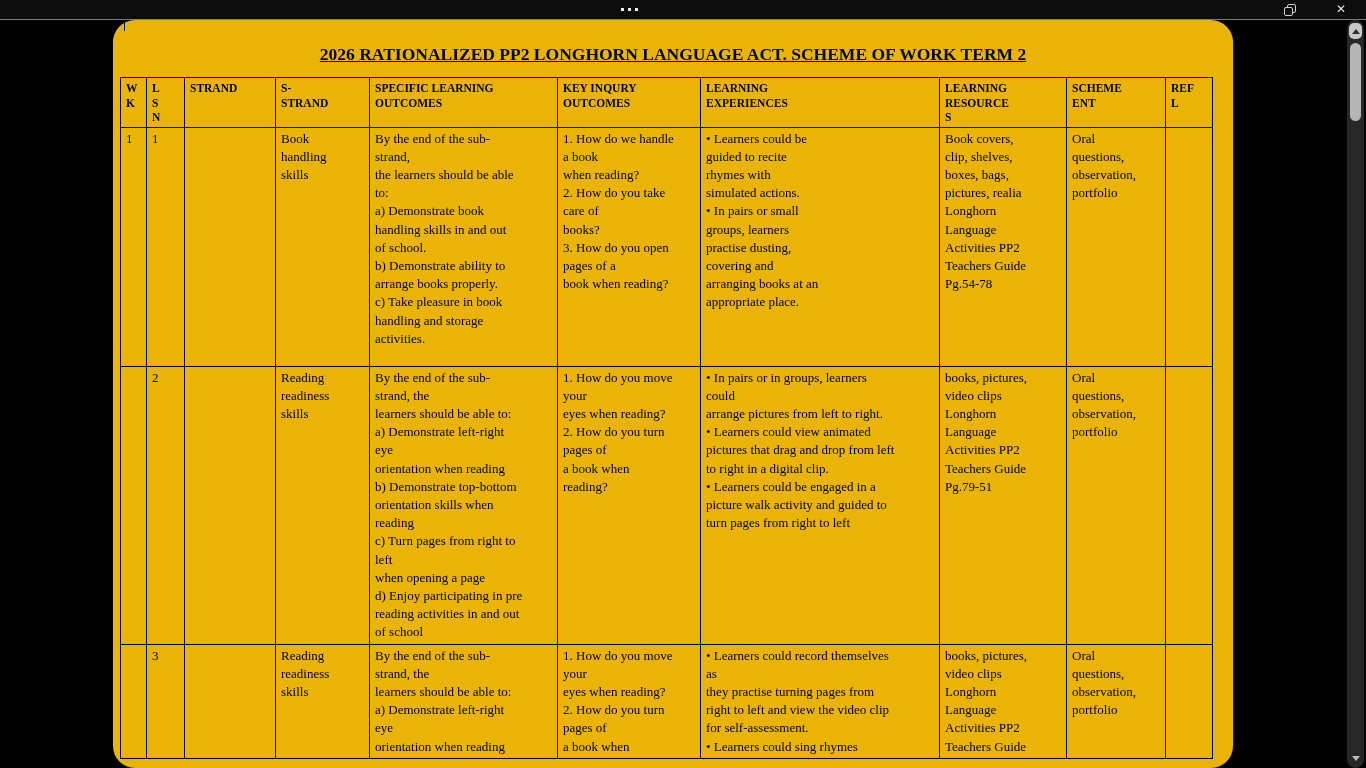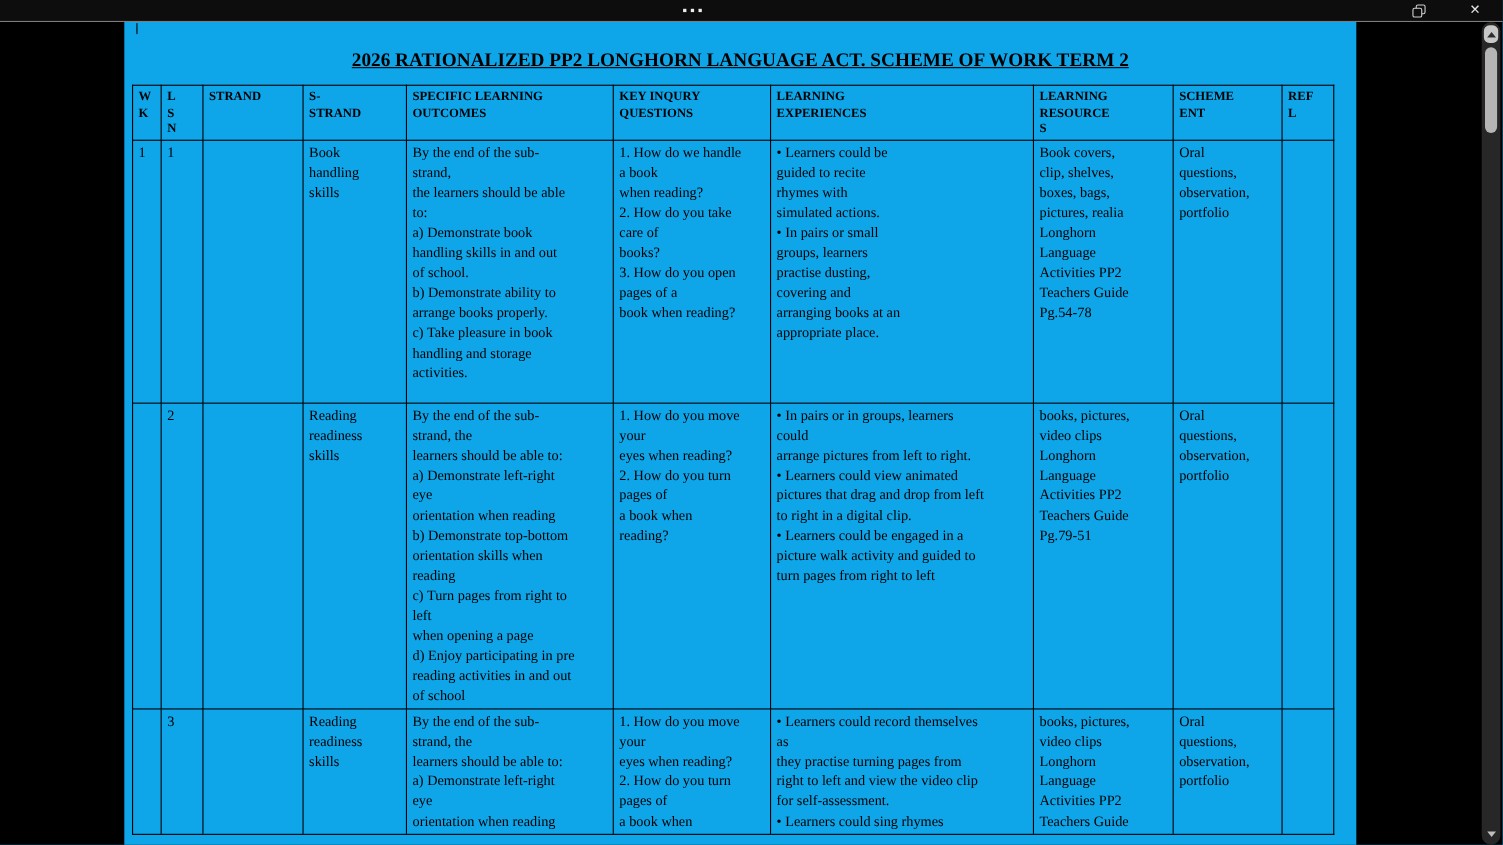--- a/index.html
+++ b/index.html
@@ -55,21 +55,21 @@
     position:absolute;left:2px;bottom:4px;width:13px;height:12px;
     display:flex;align-items:center;justify-content:center;cursor:pointer;
   }
   .scroll-down-btn .tri-down{
     width:0;height:0;border-left:4px solid transparent;border-right:4px solid transparent;
     border-top:5px solid #bdbdbd;
   }
   
   .page{
     position:absolute;left:113px;top:20px;width:1120px;height:748px;
-    background:#0ea5e9;overflow:hidden;color:#000;
+    background:#eab308;overflow:hidden;color:#000;border-radius:22px;
   }
   .text-cursor{
     position:absolute;left:11px;top:1px;width:1px;height:10px;background:#000;
   }
   .doc-title{
     margin:23px 10px 0 10px;text-align:center;
     font-weight:bold;text-decoration:underline;font-size:17.5px;line-height:22px;
   }
   table.sow{
     border-collapse:collapse;table-layout:fixed;
@@ -146,21 +146,21 @@
 K</th>
       <th>L
 S
 N</th>
       <th>STRAND</th>
       <th>S-
 STRAND</th>
       <th>SPECIFIC LEARNING
 OUTCOMES</th>
       <th>KEY INQURY
-QUESTIONS</th>
+OUTCOMES</th>
       <th>LEARNING
 EXPERIENCES</th>
       <th>LEARNING
 RESOURCE
 S</th>
       <th>SCHEME
 ENT</th>
       <th>REF
 L</th>
     </tr>

